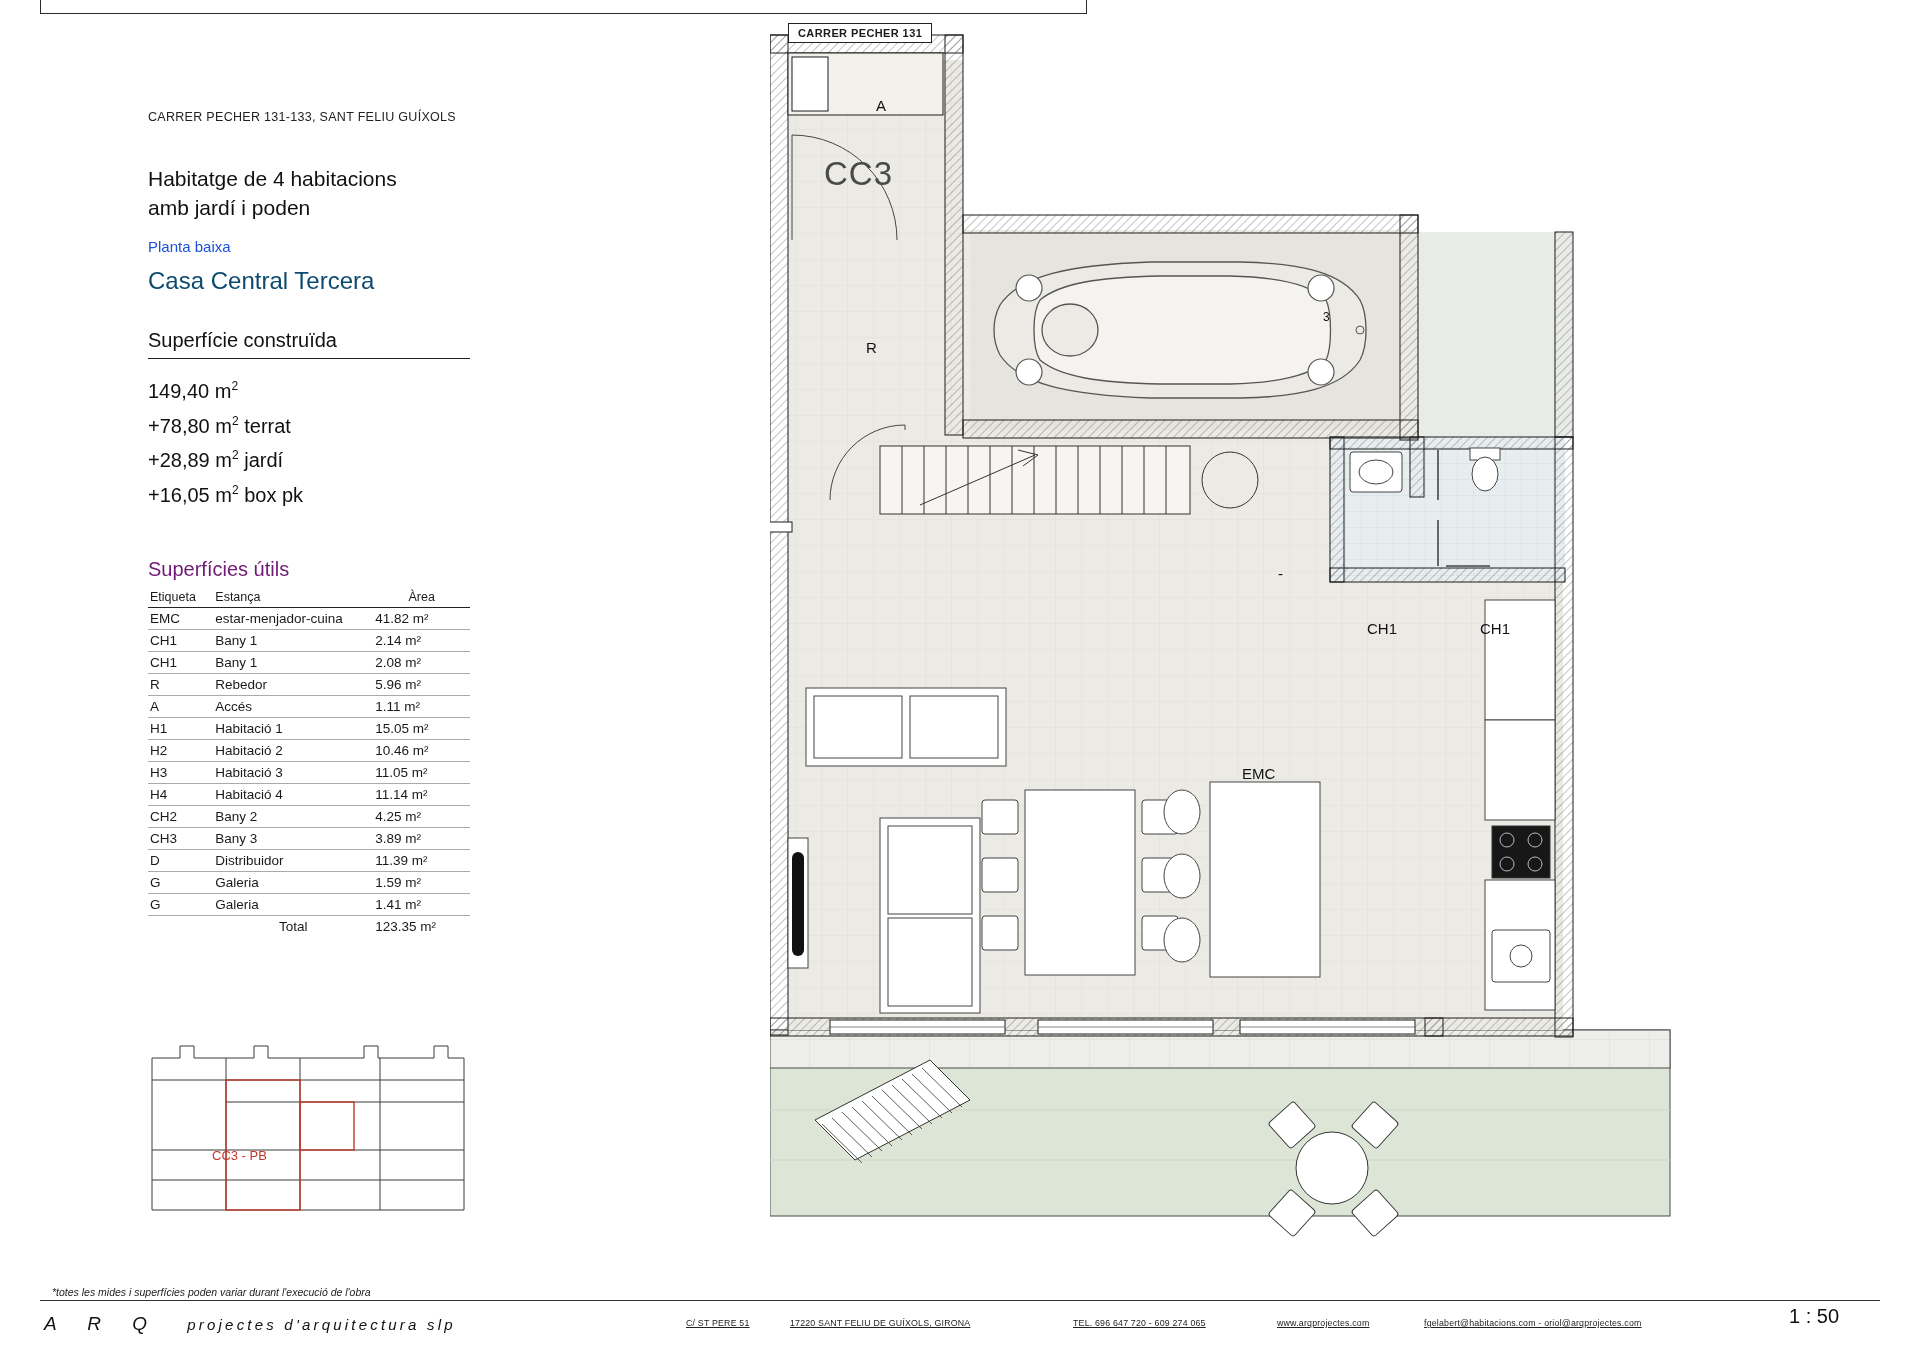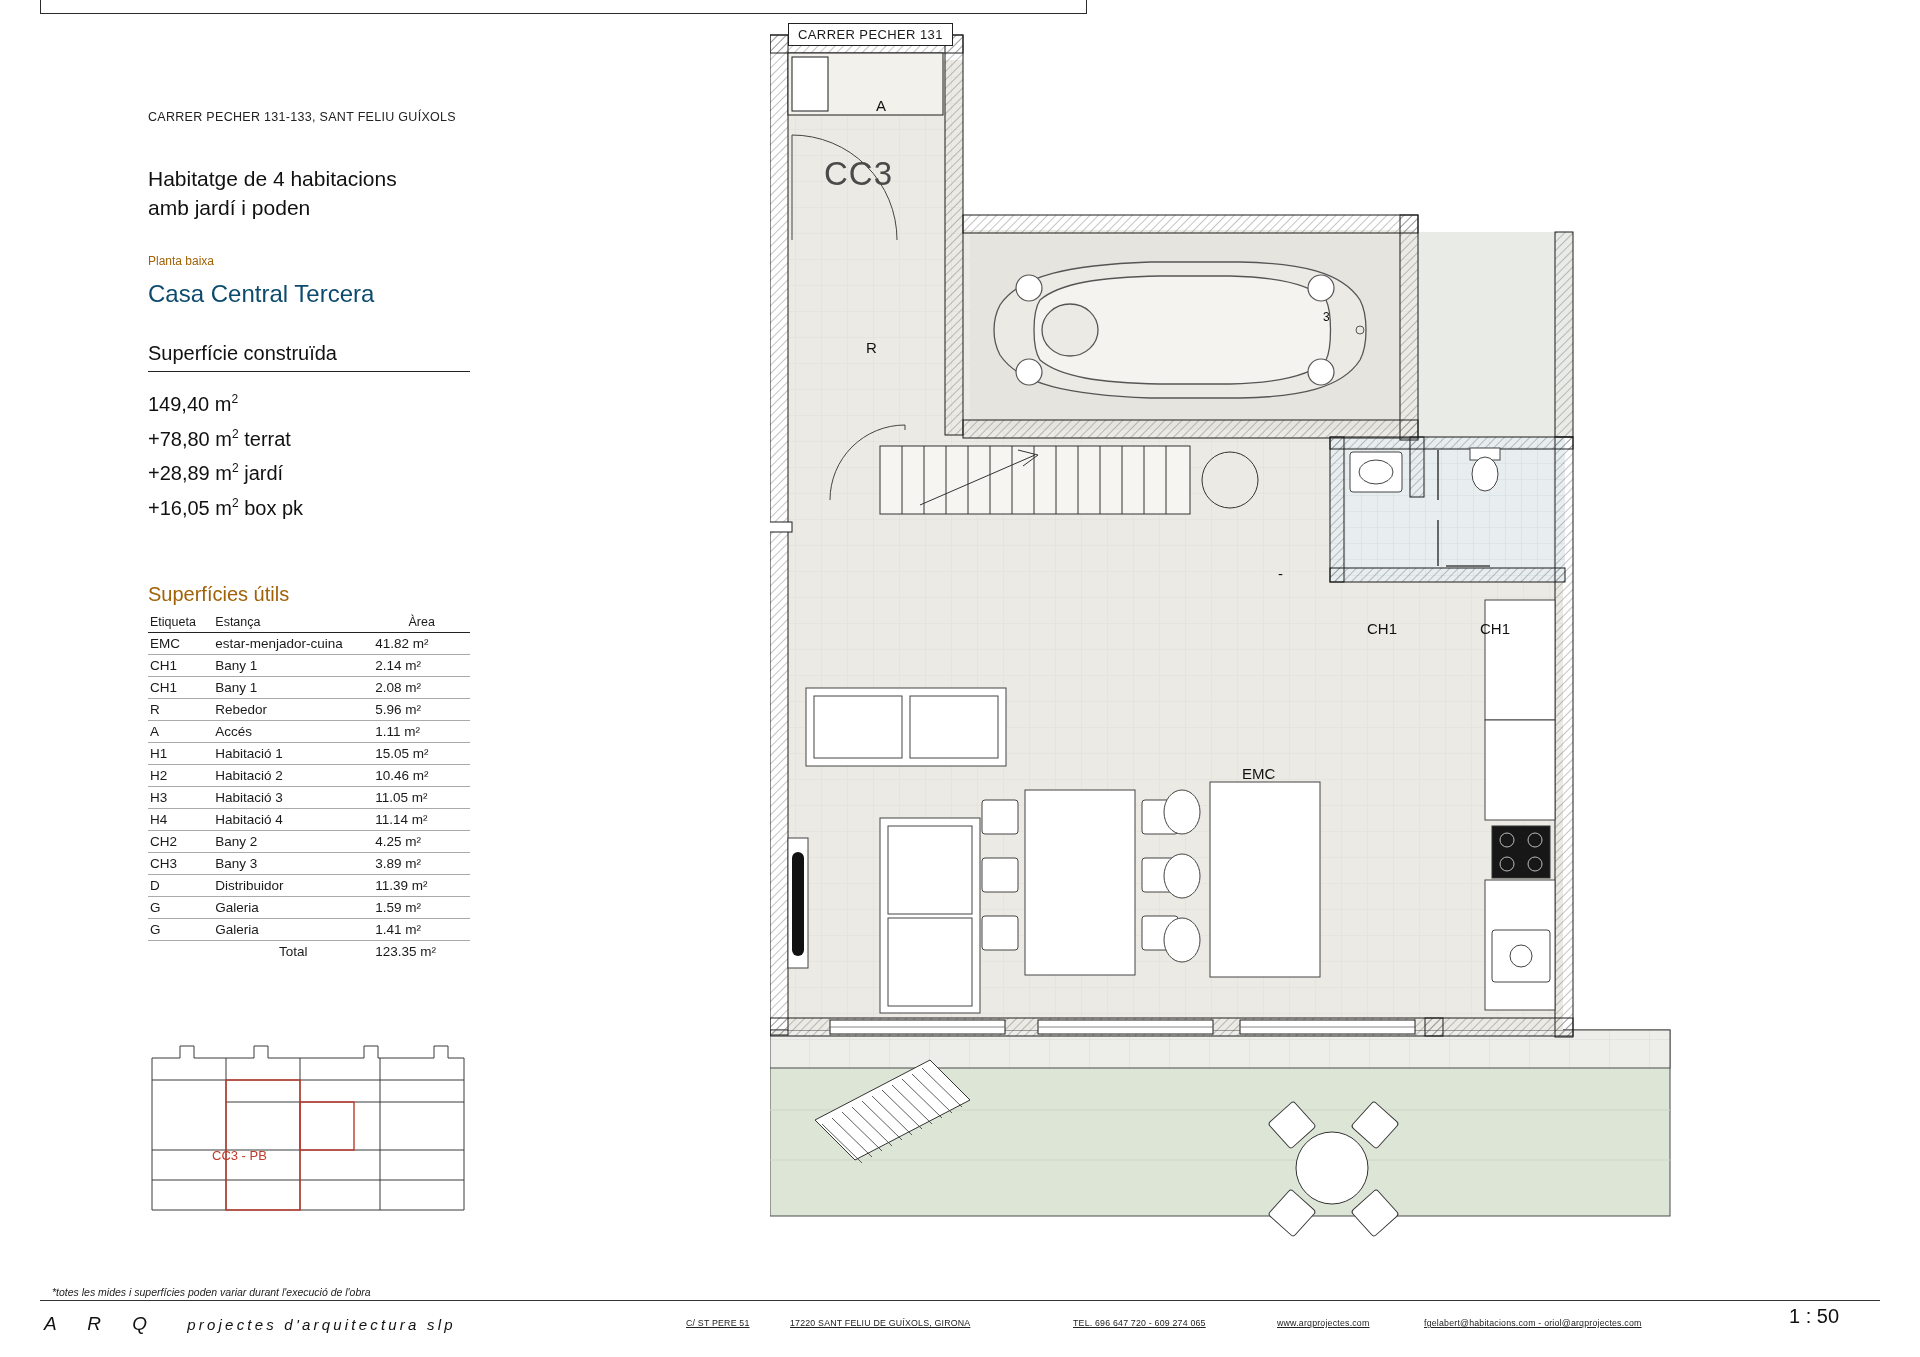--- a/index.html
+++ b/index.html
@@ -14,26 +14,26 @@
   .sheet{position:absolute;inset:0;}
 
   
   .crop-line{position:absolute;background:#2b2b2b;}
 
   
   .info{position:absolute;left:148px;top:105px;width:360px;}
   .title{font-size:31px;font-weight:700;letter-spacing:.2px;color:#111;}
   .subtitle{font-size:12.5px;letter-spacing:.3px;margin-top:5px;color:#222;}
   .block-1{margin-top:40px;font-size:21px;line-height:29px;color:#111;}
-  .planta{margin-top:32px;font-size:12px;color:#a16207;}
+  .planta{margin-top:16px;font-size:15px;color:#1d4ed8;}
   .casa{margin-top:12px;font-size:24px;color:#0c4a6e;}
   .sec-head{margin-top:34px;font-size:20px;color:#111;padding-bottom:6px;border-bottom:1px solid #222;width:322px;}
   .areas{margin-top:12px;font-size:20px;line-height:30px;color:#111;}
   .areas sup{font-size:12px;}
-  .sec-head2{margin-top:60px;font-size:20px;color:#a16207;padding-bottom:6px;width:322px;}
+  .sec-head2{margin-top:48px;font-size:20px;color:#701a75;padding-bottom:6px;width:322px;}
 
   table.util{border-collapse:collapse;width:322px;margin-top:0px;font-size:13px;}
   table.util th{font-weight:400;font-size:12.5px;text-align:left;padding:3px 2px;border-bottom:1px solid #222;}
   table.util th.c{text-align:center;}
   table.util td{padding:3px 2px;border-bottom:1px solid #aaa;font-size:13.5px;}
   table.util td.code{width:62px;}
   table.util td.name{width:160px;}
   table.util td.area{width:95px;}
   table.util tr.total td{border-bottom:none;}
   table.util tr.total td.code{border-bottom:none;}
@@ -59,21 +59,21 @@
   .fi5{left:1424px;}
   .scale{position:absolute;left:1789px;top:1305px;font-size:20px;color:#111;}
 
   
   .draw{position:absolute;left:770px;top:0px;width:1060px;height:1300px;}
   .plan-svg{position:absolute;left:0;top:0;}
 
   .street-label{
     position:absolute;left:793px;top:25px;
     border:1px solid #222;background:#fff;
-    font-size:13px;padding:3px 9px 3px 9px;letter-spacing:.4px;
+    font-size:11px;padding:3px 9px 3px 9px;letter-spacing:.4px;font-weight:bold;
   }
   .rm{position:absolute;font-size:15px;color:#111;}
   .rm.small{font-size:12px;}
   .cc3{position:absolute;left:830px;top:160px;font-size:33px;color:#4a4a4a;letter-spacing:1px;}
 </style>
 </head>
 <body>
 
 <div class="sheet">
 

